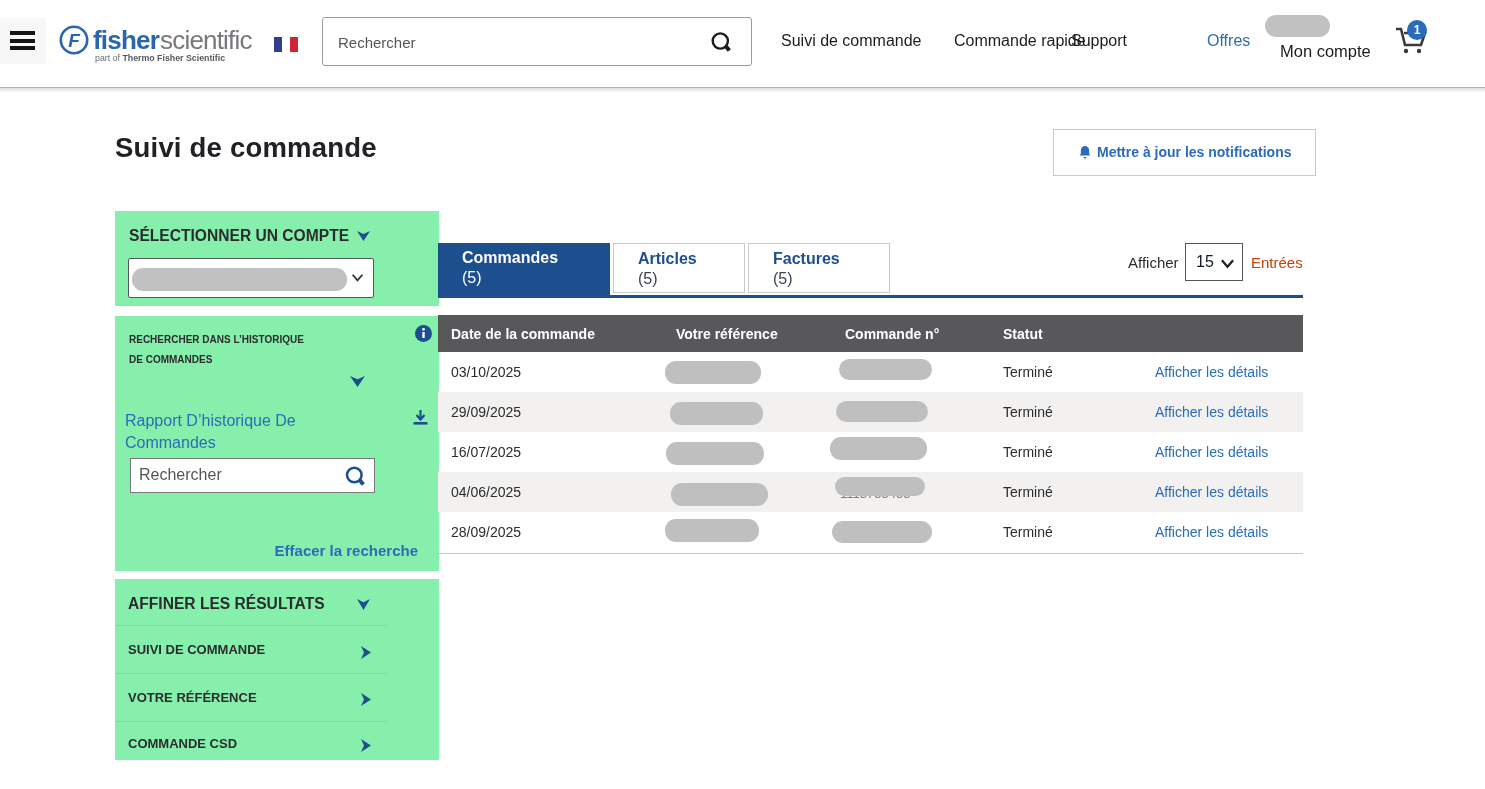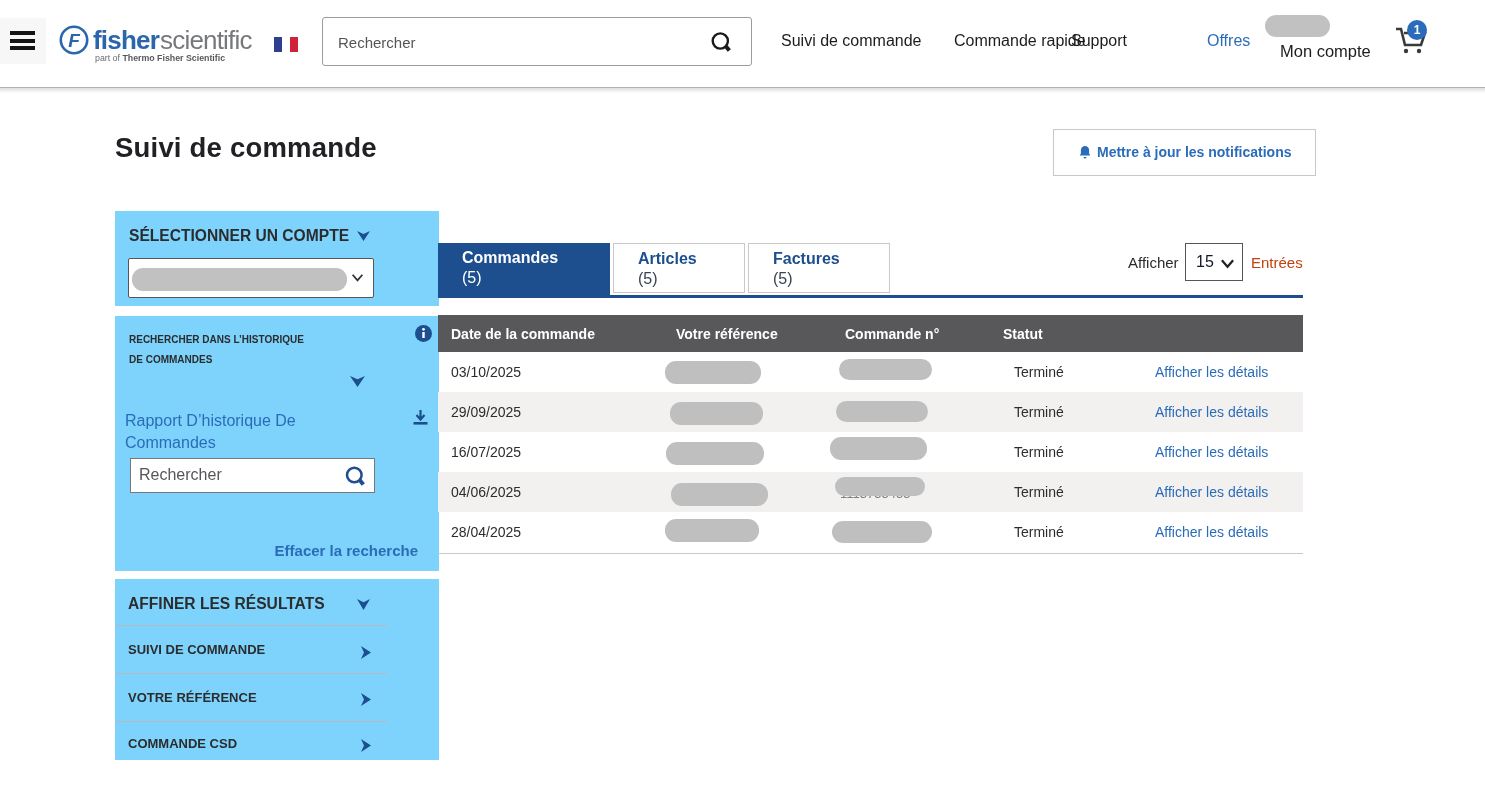--- a/index.html
+++ b/index.html
@@ -22,21 +22,21 @@
 #nav a { text-decoration:none; color:#1b1c1d; position:absolute; }
 .navblob { position:absolute; left:1265px; top:15px; width:65px; height:22px; background:#c1c1c1; border-radius:11px; }
 #moncompte { position:absolute; left:1280px; top:42px; font-size:16.5px; color:#1b1c1d; }
 #cart { position:absolute; left:1393px; top:26px; }
 #badge { position:absolute; left:1407px; top:20px; width:20px; height:20px; border-radius:50%; background:#2a6cbb; color:#fff; font-size:12px; font-weight:bold; text-align:center; line-height:20px; }
 
 #title { position:absolute; left:115px; top:132px; font-size:27.5px; font-weight:bold; color:#202124; letter-spacing:0.2px; }
 #notifbtn { position:absolute; left:1053px; top:129px; width:263px; height:47px; border:1px solid #c9c9c9; border-radius:0; background:#fff; }
 #notifbtn span { position:absolute; left:43px; top:14px; font-size:14px; font-weight:bold; color:#2a6cbb; }
 
-.panel { position:absolute; left:115px; width:324px; background:#7dd3fc; }
+.panel { position:absolute; left:115px; width:324px; background:#86efac; }
 #p1 { top:211px; height:95px; }
 #p1 h3 { position:absolute; left:14px; top:16px; font-size:15.6px; font-weight:bold; color:#2b2c2e; }
 #p1 select, .fakesel { position:absolute; left:13px; top:47px; width:246px; height:40px; border:1px solid #55565a; border-radius:2px; background:#fff; }
 .selblob { position:absolute; left:3px; top:9px; width:215px; height:23px; background:#c1c1c1; border-radius:11px; }
 #p2 { top:316px; height:255px; }
 #p2 h3 { position:absolute; left:14px; top:14px; font-size:10px; font-weight:bold; color:#2b2c2e; line-height:20px; width:185px; }
 #infoicon { position:absolute; right:7px; top:9px; }
 #rapport { position:absolute; left:10px; top:94px; width:190px; font-size:16px; color:#2b6cb8; line-height:22px; }
 #dlicon { position:absolute; right:10px; top:93px; }
 #sidesearch { position:absolute; left:15px; top:142px; width:245px; height:35px; border:1px solid #77787b; background:#fff; }
@@ -63,21 +63,21 @@
 #afficher { position:absolute; left:1128px; top:254px; font-size:15px; color:#2b2c2e; }
 #showsel { position:absolute; left:1185px; top:243px; width:58px; height:38px; border:1px solid #55565a; background:#fff; }
 #showsel span { position:absolute; left:10px; top:9px; font-size:16px; color:#0f172a; }
 #entrees { position:absolute; left:1251px; top:254px; font-size:15px; color:#c2410c; }
 
 #thead { position:absolute; left:438px; top:315px; width:865px; height:37px; background:#58585a; }
 #thead div { position:absolute; top:11px; font-size:14px; font-weight:bold; color:#fff; }
 .trow { position:absolute; left:438px; width:865px; height:40px; font-size:14px; color:#2b2c2e; }
 .trow.alt { background:#f2f1ef; }
 .trow .date { position:absolute; left:13px; top:12px; }
-.trow .statut { position:absolute; left:565px; top:12px;margin-left:11px; }
+.trow .statut { position:absolute; left:565px; top:12px; }
 .trow .lien { position:absolute; left:717px; top:12px; color:#2b6cb8; }
 .blob { position:absolute; background:#bfbfbf; border-radius:11px; height:23px; }
 #tbottom { position:absolute; left:438px; top:553px; width:865px; height:1px; background:#c9c9c9; }
 </style>
 </head>
 <body>
 <div id="header">
   <div id="burger">
     <div class="bar" style="top:13px;"></div>
     <div class="bar" style="top:20.8px;"></div>
@@ -247,19 +247,19 @@
 </div>
 <div class="trow alt" style="top:472px;">
   <div class="date">04/06/2025</div>
   <div class="blob" style="left:233px; top:11px; width:97px;"></div>
   <div style="position:absolute; left:402px; top:14px; font-size:13px; color:#7f7f7f;">1113755455</div>
   <div class="blob" style="left:397px; top:5px; width:90px; height:19px;"></div>
   <div class="statut">Terminé</div>
   <div class="lien">Afficher les détails</div>
 </div>
 <div class="trow" style="top:512px;">
-  <div class="date">28/04/2025</div>
+  <div class="date">28/09/2025</div>
   <div class="blob" style="left:227px; top:7px; width:94px;"></div>
   <div class="blob" style="left:394px; top:9px; width:100px; height:22px;"></div>
   <div class="statut">Terminé</div>
   <div class="lien">Afficher les détails</div>
 </div>
 <div id="tbottom"></div>
 
 </body></html>

